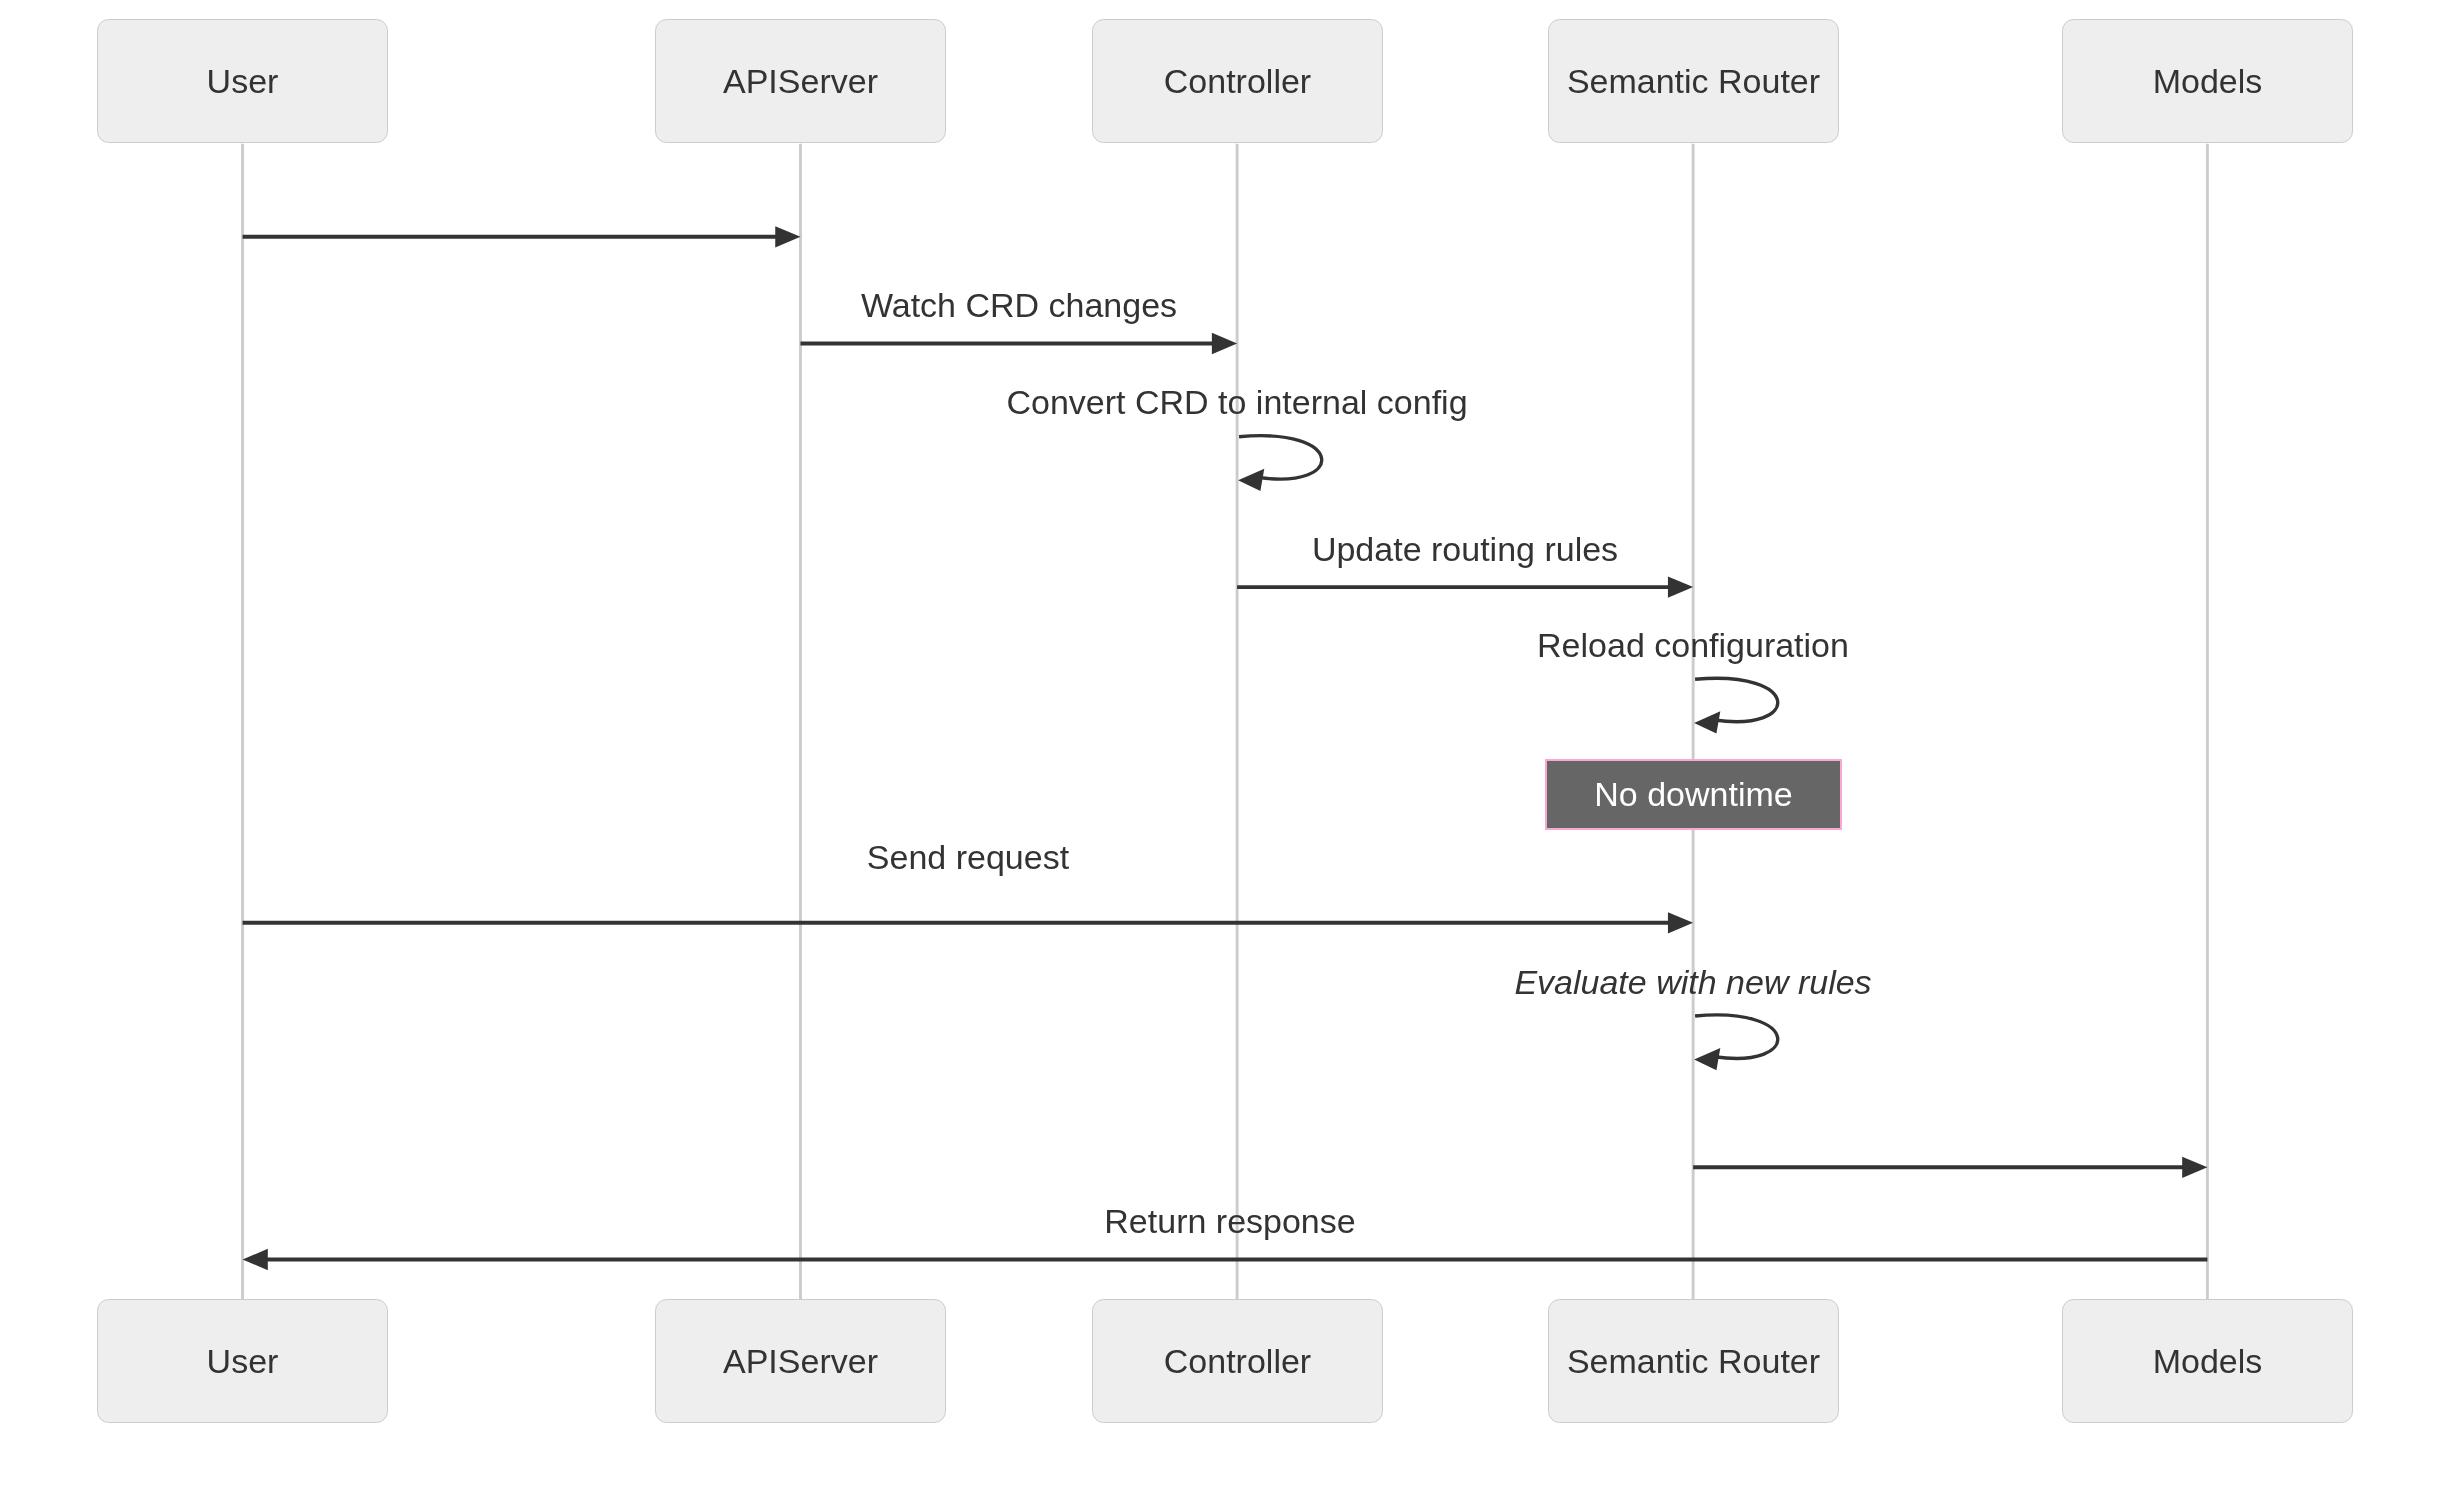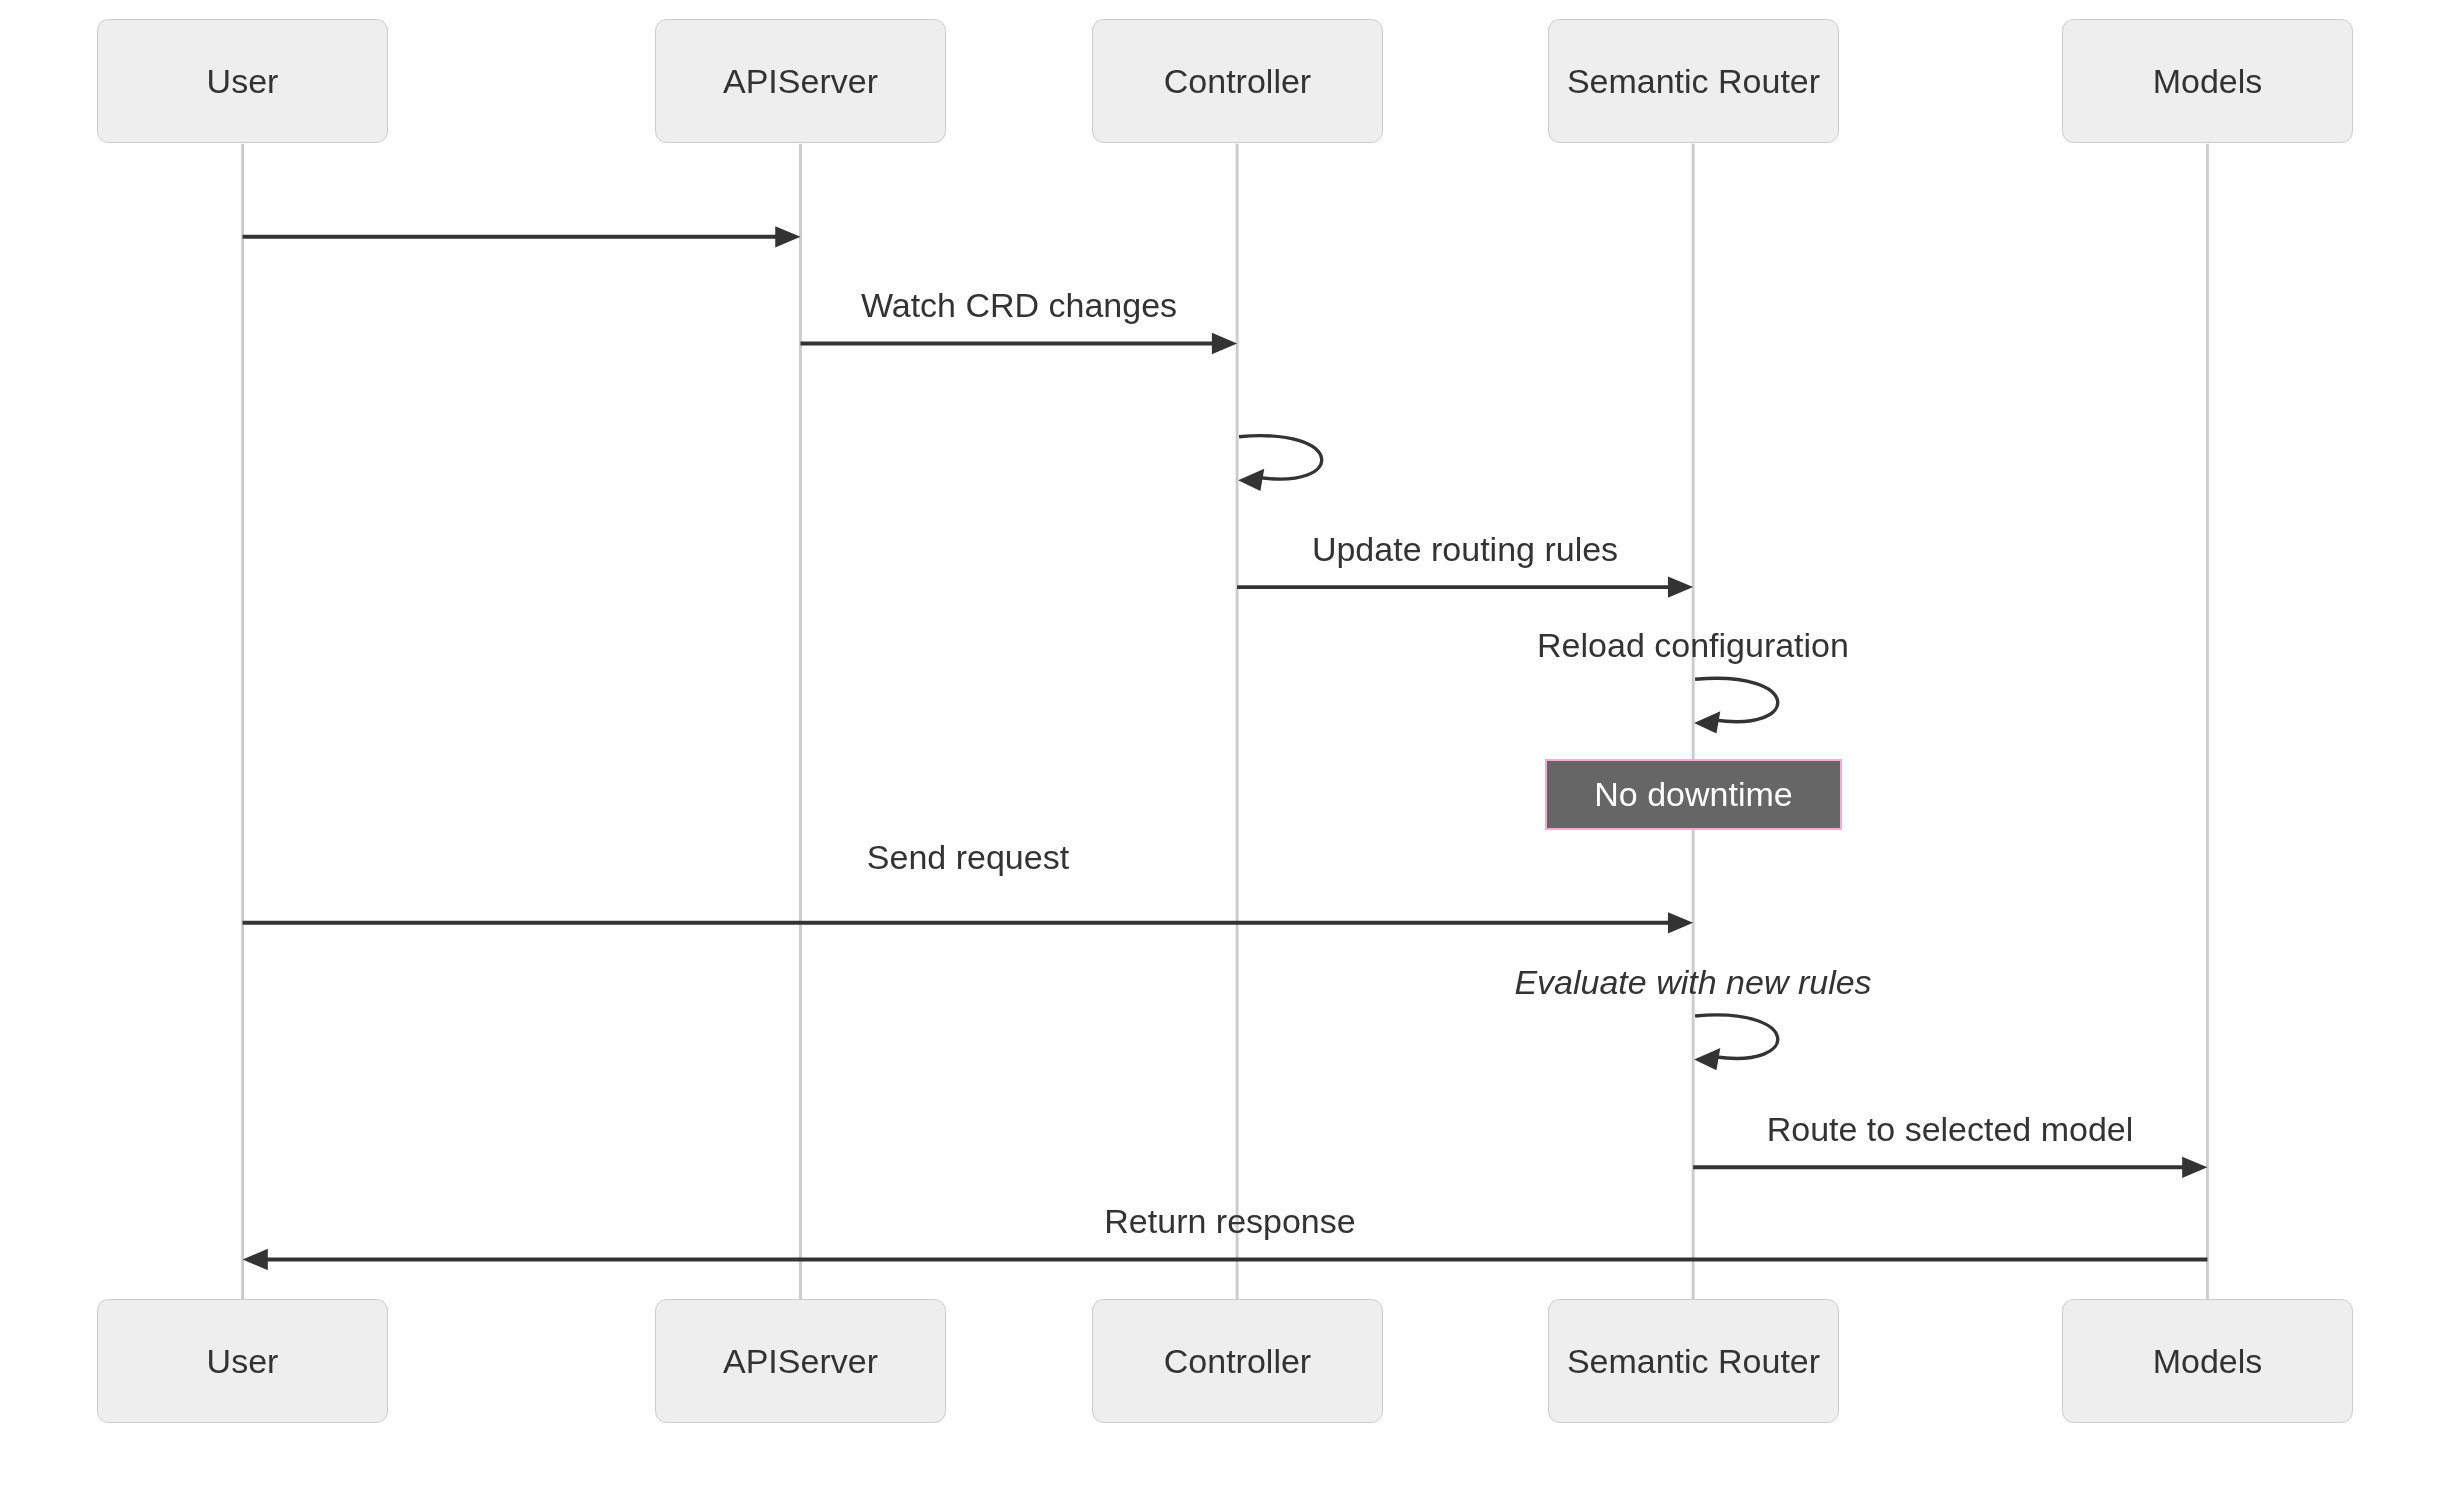--- a/index.html
+++ b/index.html
@@ -130,25 +130,25 @@
     <span>Controller</span>
   </div>
   <div class="actor-box" style="left:1548px; top:1299px;">
     <span>Semantic Router</span>
   </div>
   <div class="actor-box" style="left:2062px; top:1299px;">
     <span>Models</span>
   </div>
 
   <div class="msg-label" style="left:1019px; top:285px;">Watch CRD changes</div>
+  <div class="msg-label" style="left:1237px; top:382px;">Convert CRD to internal config</div>
   <div class="msg-label" style="left:1465px; top:529px;">Update routing rules</div>
   <div class="msg-label" style="left:1693px; top:625px;">Reload configuration</div>
   <div class="msg-label" style="left:968px; top:837px;">Send request</div>
   <div class="msg-label" style="left:1693px; top:962px;font-style:italic;">Evaluate with new rules</div>
-  <div class="msg-label" style="left:1950px; top:1109px;">Route to selected model</div>
   <div class="msg-label" style="left:1230px; top:1201px;">Return response</div>
 
   <div class="note-box">
     <span>No downtime</span>
   </div>
 
 </div>
 
 
 </body></html>

